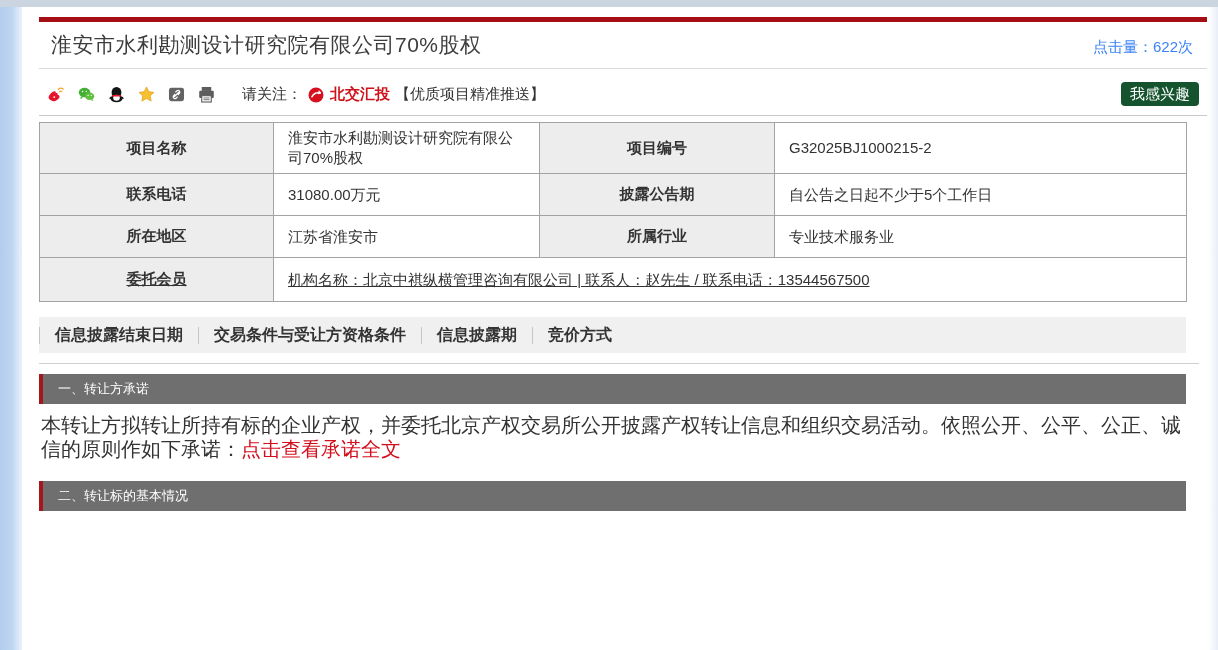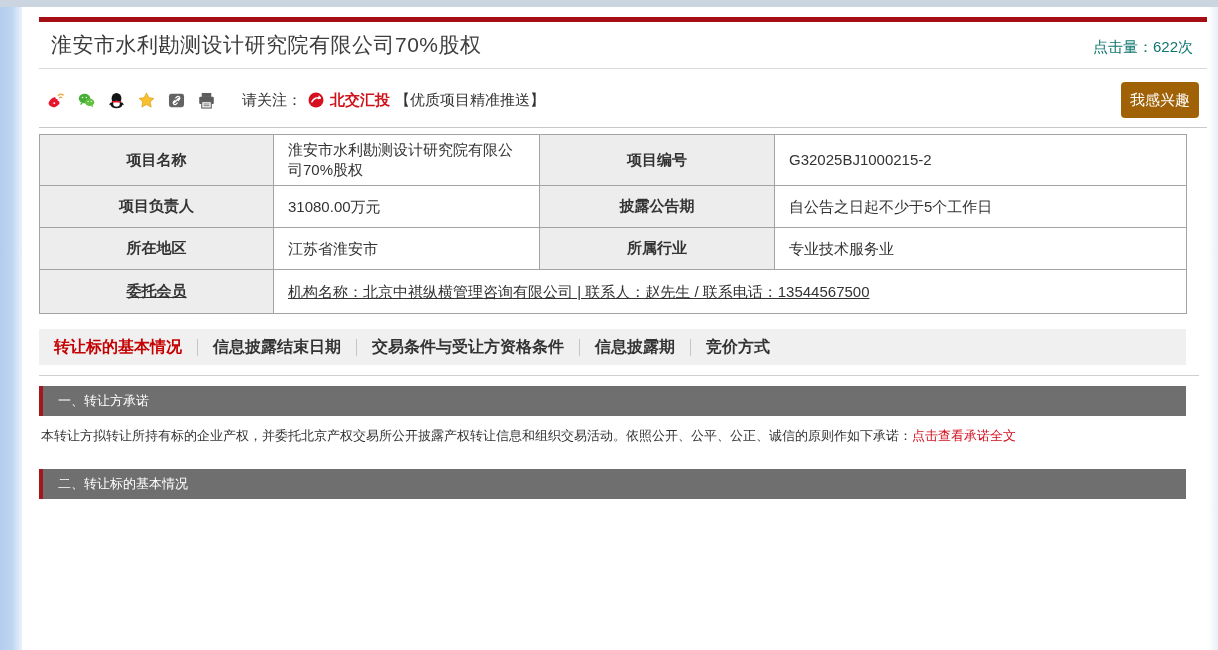--- a/index.html
+++ b/index.html
@@ -13,32 +13,32 @@
                  background:linear-gradient(to left,#e9eff8,rgba(255,255,255,0)); }
   .top-strip   { position:absolute; left:0; top:0; width:1218px; height:7px; background:#cbd5df; }
 
   .container { position:absolute; left:39px; top:0; width:1168px; }
 
   .red-bar { margin-top:17px; height:5px; background:#a50e13; width:1168px; }
 
   .title-row { display:flex; justify-content:space-between; align-items:flex-end;
                padding:9px 14px 9px 12px; border-bottom:1px solid #d9d9d9; }
   .page-title { font-size:21px; color:#3d3d3d; letter-spacing:.5px; }
-  .hits { font-size:15px; color:#0f766e; padding-bottom:2px; }
+  .hits { font-size:15px; color:#3b82f6; padding-bottom:2px; }
 
   .share-row { display:flex; align-items:center; padding:13px 0 9px 8px;
                border-bottom:1px solid #c9c9c9; }
   .share-icons { display:flex; align-items:center; gap:11px; }
   .share-icons .sicon { width:19px; height:19px; display:inline-block; cursor:pointer; }
-  .follow { display:flex; align-items:center; margin-left:26px; font-size:15px; gap:5px; }
+  .follow { display:flex; align-items:flex-end; margin-left:26px; font-size:15px; gap:5px; }
   .follow .bjicon { width:18px; height:18px; }
   .follow-brand { color:#d0121b; font-weight:bold; }
   .follow-note { color:#333; font-weight:normal; }
-  .interest-btn { margin-left:auto; margin-right:8px; width:78px; height:36px;
-                  background:#a16207; color:#fff; font-size:15px; border:none;
+  .interest-btn { margin-left:auto; margin-right:8px; width:78px; height:24px;
+                  background:#14532d; color:#fff; font-size:15px; border:none;
                   border-radius:4px; cursor:pointer; font-family:inherit; }
 
   table.info { border-collapse:collapse; table-layout:fixed; width:1147px; margin-top:6px; }
   table.info td { border:1px solid #a3a3a3; font-size:15px; vertical-align:middle; }
   table.info td.lbl { background:#ededed; font-weight:bold; text-align:center; color:#333; }
   table.info td.val { background:#fff; padding:5px 14px; line-height:20px; }
   .row-tall { height:48px; } .row-std { height:42px; } .row-wide { height:44px;text-decoration:underline; }
 
   .notice { margin-top:17px; width:1155px; font-size:15px; font-weight:bold;
             line-height:27px; color:#333; padding-left:2px; }
@@ -47,21 +47,21 @@
             display:flex; align-items:center; }
   .tab { font-size:16px; font-weight:bold; color:#333; padding:0 15px; cursor:pointer; white-space:nowrap; }
   .tab.active { color:#c40000; }
   .tab-divider { width:1px; height:17px; background:#c6c6c6; }
 
   .thin-line { margin-top:10px; width:1160px; border-top:1px solid #cfcfcf; }
 
   .section-head { margin-top:10px; width:1147px; height:30px; background:#6f6f6f;
                   border-left:4px solid #a6161d; color:#fff; font-size:13px;
                   line-height:30px; padding-left:15px; }
-  .section-body { width:1147px; font-size:13px; line-height:24px; padding:9px 2px 10px 2px; color:#333;font-family:Liberation Mono, monospace; }
+  .section-body { width:1147px; font-size:20px; line-height:24px; padding:9px 2px 10px 2px; color:#333; }
   .red-link { color:#d30f1e; cursor:pointer; }
 </style>
 </head>
 <body>
 
 <div class="left-strip"></div>
 <div class="right-strip"></div>
 <div class="top-strip"></div>
 
 <div class="container">
@@ -150,41 +150,40 @@
         <col style="width:412px">
       </colgroup>
     <tbody>
         <tr class="row-tall">
       <td class="lbl">项目名称</td>
       <td class="val">淮安市水利勘测设计研究院有限公司70%股权</td>
       <td class="lbl">项目编号</td>
       <td class="val">G32025BJ1000215-2</td>
     </tr>
     <tr class="row-std">
-      <td class="lbl">项目负责人</td>
+      <td class="lbl">联系电话</td>
       <td class="val">31080.00万元</td>
       <td class="lbl">披露公告期</td>
       <td class="val">自公告之日起不少于5个工作日</td>
     </tr>
     <tr class="row-std">
       <td class="lbl">所在地区</td>
       <td class="val">江苏省淮安市</td>
       <td class="lbl">所属行业</td>
       <td class="val">专业技术服务业</td>
     </tr>
     <tr class="row-wide">
       <td class="lbl">委托会员</td>
       <td class="val" colspan="3">机构名称：北京中祺纵横管理咨询有限公司 | 联系人：赵先生 / 联系电话：13544567500</td>
     </tr>
   </tbody>
     </table>
 
 
   <div class="tabbar">
-    <div class="tab active">转让标的基本情况</div>
     <div class="tab-divider"></div>
     <div class="tab">信息披露结束日期</div>
     <div class="tab-divider"></div>
     <div class="tab">交易条件与受让方资格条件</div>
     <div class="tab-divider"></div>
     <div class="tab">信息披露期</div>
     <div class="tab-divider"></div>
     <div class="tab">竞价方式</div>
   </div>
 

